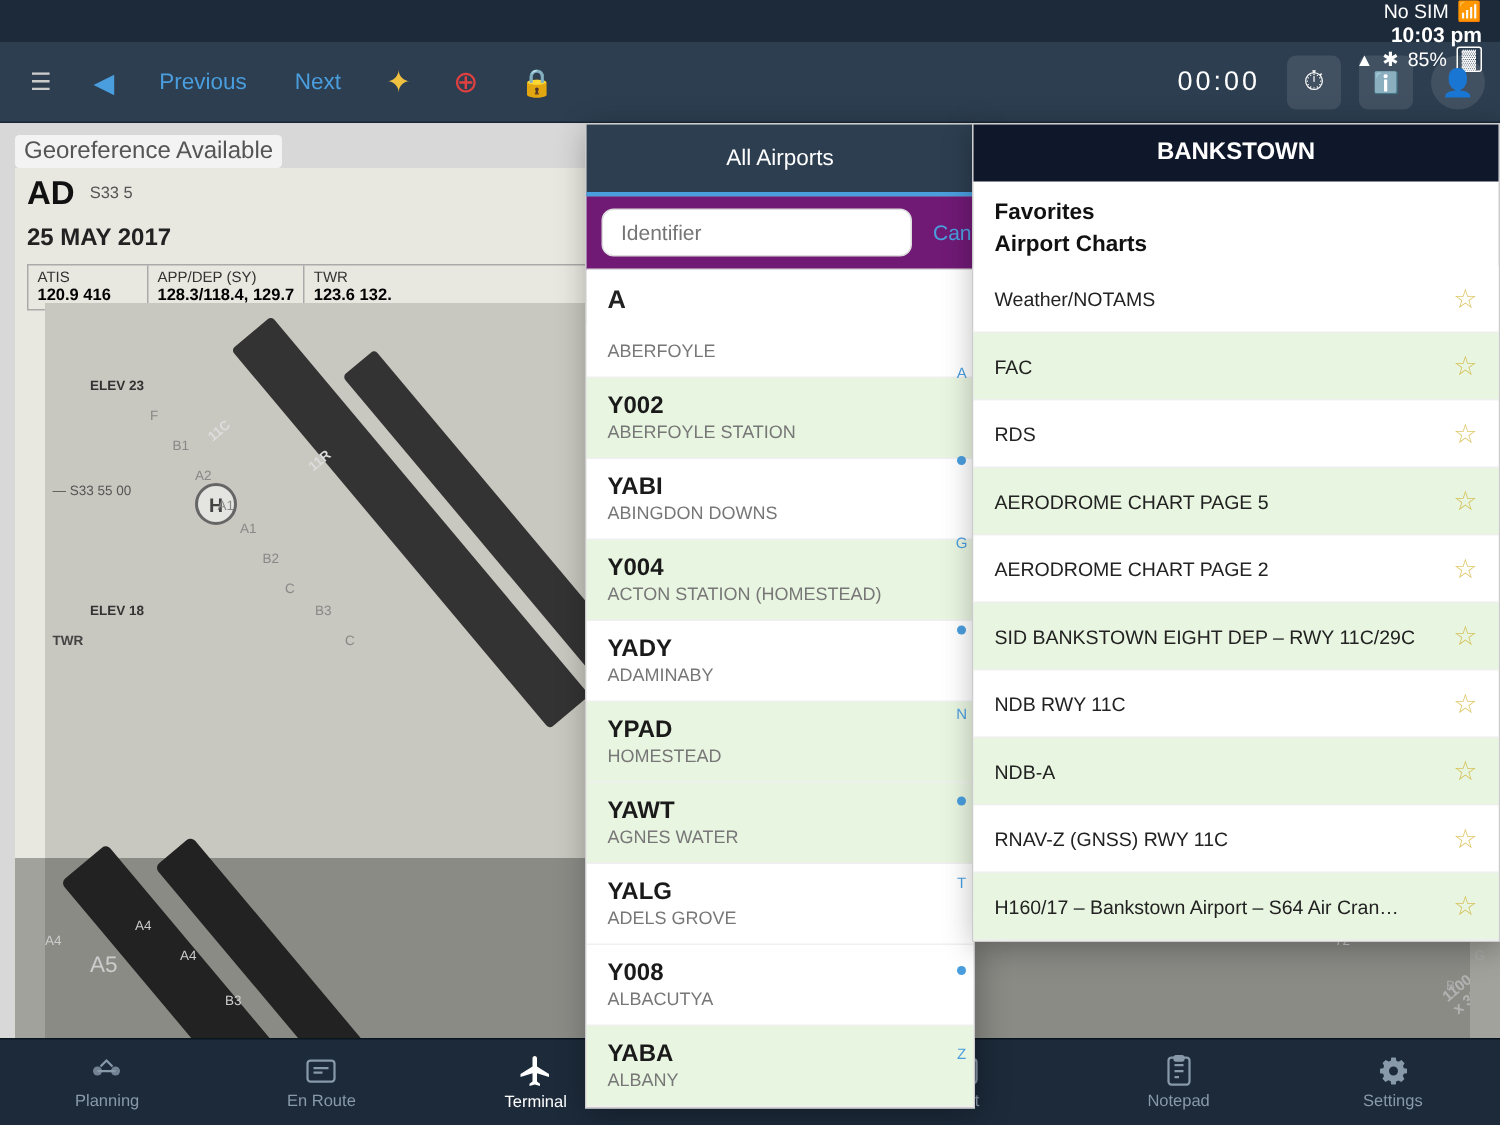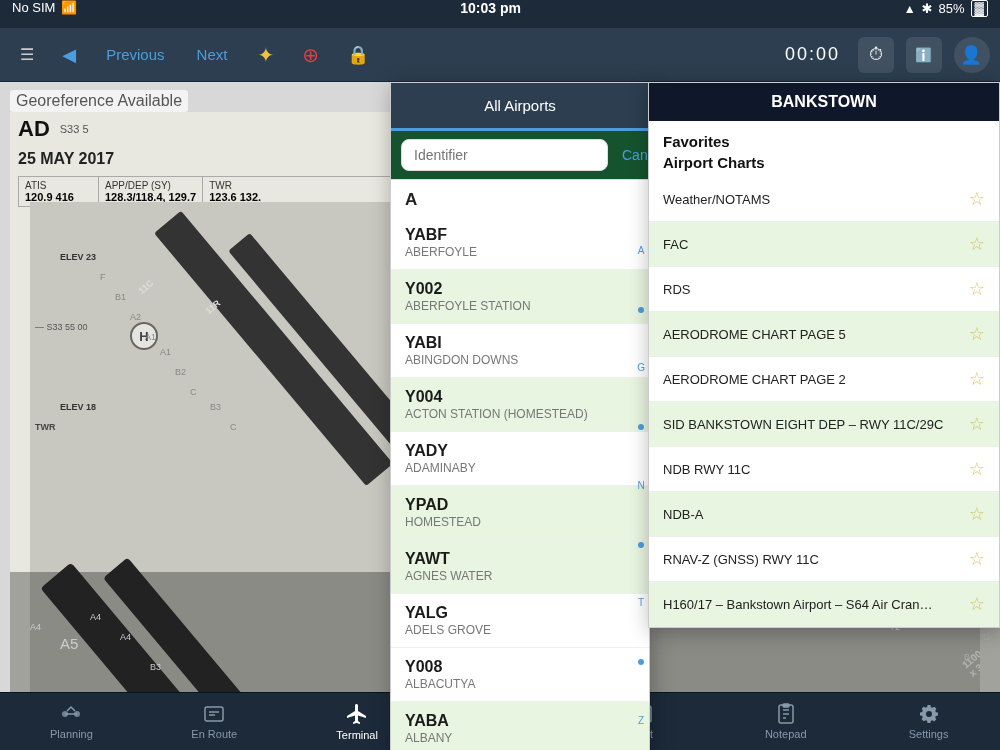--- a/index.html
+++ b/index.html
@@ -3,26 +3,27 @@
   <meta charset="utf-8">
   <style>
     * { margin: 0; padding: 0; box-sizing: border-box; }
     body { width: 1000px; height: 750px; overflow: hidden; font-family: -apple-system, 'Helvetica Neue', Arial, sans-serif; background: #1c2a3a; }
 
     
     #status-bar {
       height: 28px;
       background: #1c2a3a;
       display: flex;
-      align-items: flex-start;
+      align-items: flex-end;
       justify-content: space-between;
       padding: 0 12px;
       color: white;
       font-size: 13px;
       font-weight: 500;
+      flex-direction: column;
     }
     .status-left { display: flex; align-items: center; gap: 6px; }
     .status-center { font-weight: 600; font-size: 14px; }
     .status-right { display: flex; align-items: center; gap: 6px; font-size: 13px; }
 
     
     #toolbar {
       height: 54px;
       background: #2c3e50;
       display: flex;
@@ -201,21 +202,21 @@
       border-bottom: 3px solid transparent;
     }
     .dropdown-tab.active {
       border-bottom: 3px solid #4a9ede;
       color: white;
     }
 
     
     .search-bar {
       padding: 8px 10px;
-      background: #14532d;
+      background: #701a75;
       border-bottom: 1px solid #ddd;
       display: flex;
       gap: 8px;
     }
     .search-input {
       flex: 1;
       padding: 7px 12px;
       border-radius: 8px;
       border: 1px solid #ddd;
       background: white;
@@ -515,21 +516,20 @@
         <input type="text" class="search-input" placeholder="Identifier" style="">
         <button class="cancel-btn">Cancel</button>
       </div>
 
       <div class="section-header">A</div>
 
       <div class="airport-list">
 
         <div id="airport-items-container">
             <div class="airport-item">
-    <div class="code">YABF</div>
     <div class="name">ABERFOYLE</div>
   </div>
             <div class="airport-item highlighted">
     <div class="code">Y002</div>
     <div class="name">ABERFOYLE STATION</div>
   </div>
             <div class="airport-item">
     <div class="code">YABI</div>
     <div class="name">ABINGDON DOWNS</div>
   </div>

